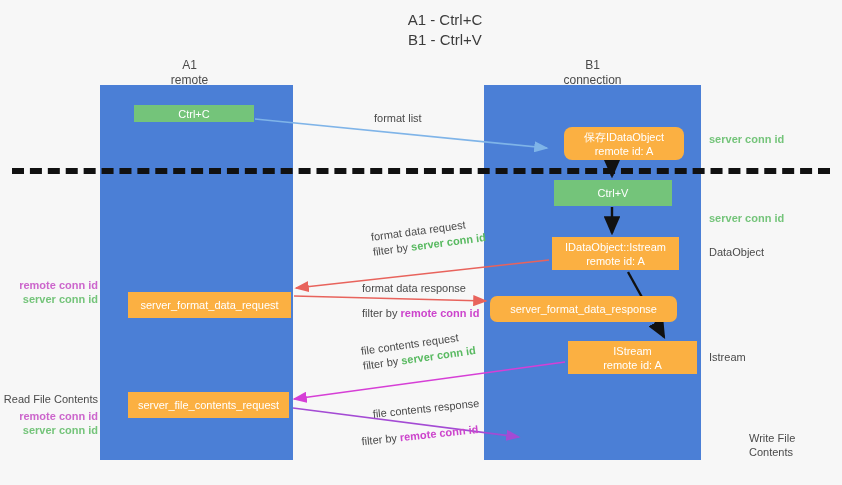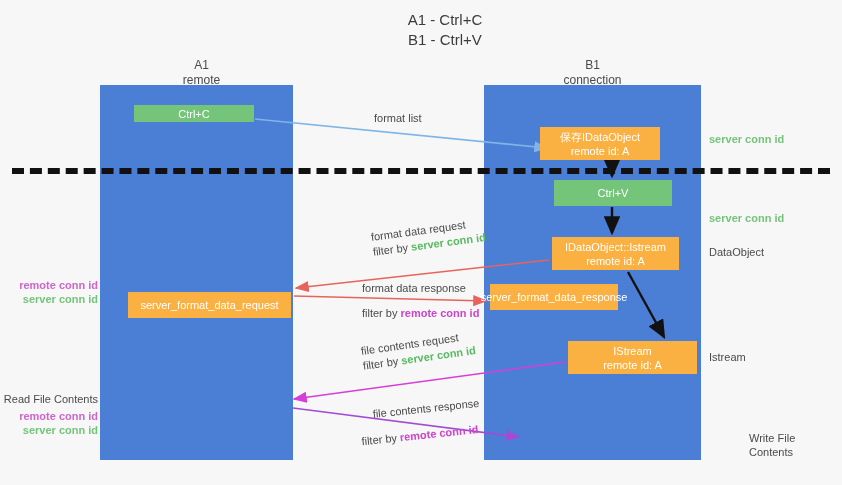--- a/index.html
+++ b/index.html
@@ -19,39 +19,39 @@
   }
 
   
   .lane{background:#4b7fd6;}
   .lane-a{left:100px;top:85px;width:193px;height:375px;}
   .lane-b{left:484px;top:85px;width:217px;height:375px;}
 
   .lane-head{
     text-align:center;font-size:12px;color:#4a4a4a;line-height:15px;
   }
-  .lane-head-a{left:124px;top:58px;width:155px;}
+  .lane-head-a{left:112px;top:58px;width:155px;}
   .lane-head-b{left:505px;top:58px;width:175px;}
 
   
   .node{
     box-sizing:border-box;
     display:flex;align-items:center;justify-content:center;
     text-align:center;color:#ffffff;font-size:11px;line-height:14px;
     padding:2px 4px;
   }
   .node.green{background:#74c47a;}
   .node.orange{background:#fbb042;}
 
   .n-ctrlc{left:134px;top:105px;width:120px;height:17px;}
-  .n-idataobject{left:540px;top:127px;width:120px;height:33px;}
+  .n-idataobject{left:564px;top:127px;width:120px;height:33px;border-radius:8px;}
   .n-ctrlv{left:554px;top:180px;width:118px;height:26px;}
   .n-getdata{left:552px;top:237px;width:127px;height:33px;}
   .n-sfdreq{left:128px;top:292px;width:163px;height:26px;}
-  .n-sfdresp{left:490px;top:284px;width:128px;height:26px;}
+  .n-sfdresp{left:490px;top:296px;width:187px;height:26px;border-radius:7px;}
   .n-istream{left:568px;top:341px;width:129px;height:33px;}
   .n-sfcreq{left:128px;top:392px;width:161px;height:26px;}
   .n-sfcresp{left:523px;top:424px;width:162px;height:26px;}
 
   
   .divider{
     left:12px;top:168px;width:818px;height:0;
     border-top:6px dashed #111111;
   }
 
@@ -174,20 +174,23 @@
     <span>server_format_data_response</span>
   </div>
 
   <div class="abs node orange n-istream">
     <div>
       <div>IStream</div>
       <div>remote id: A</div>
     </div>
   </div>
 
+  <div class="abs node orange n-sfcreq">
+    <span>server_file_contents_request</span>
+  </div>
 
 
   <div class="abs edge-label el-formatlist">
     <span>format list</span>
   </div>
 
   <div class="abs edge-label el-fdreq">
     <div>format data request</div>
     <div><span>filter by </span><span class="green">server conn id</span></div>
   </div>

